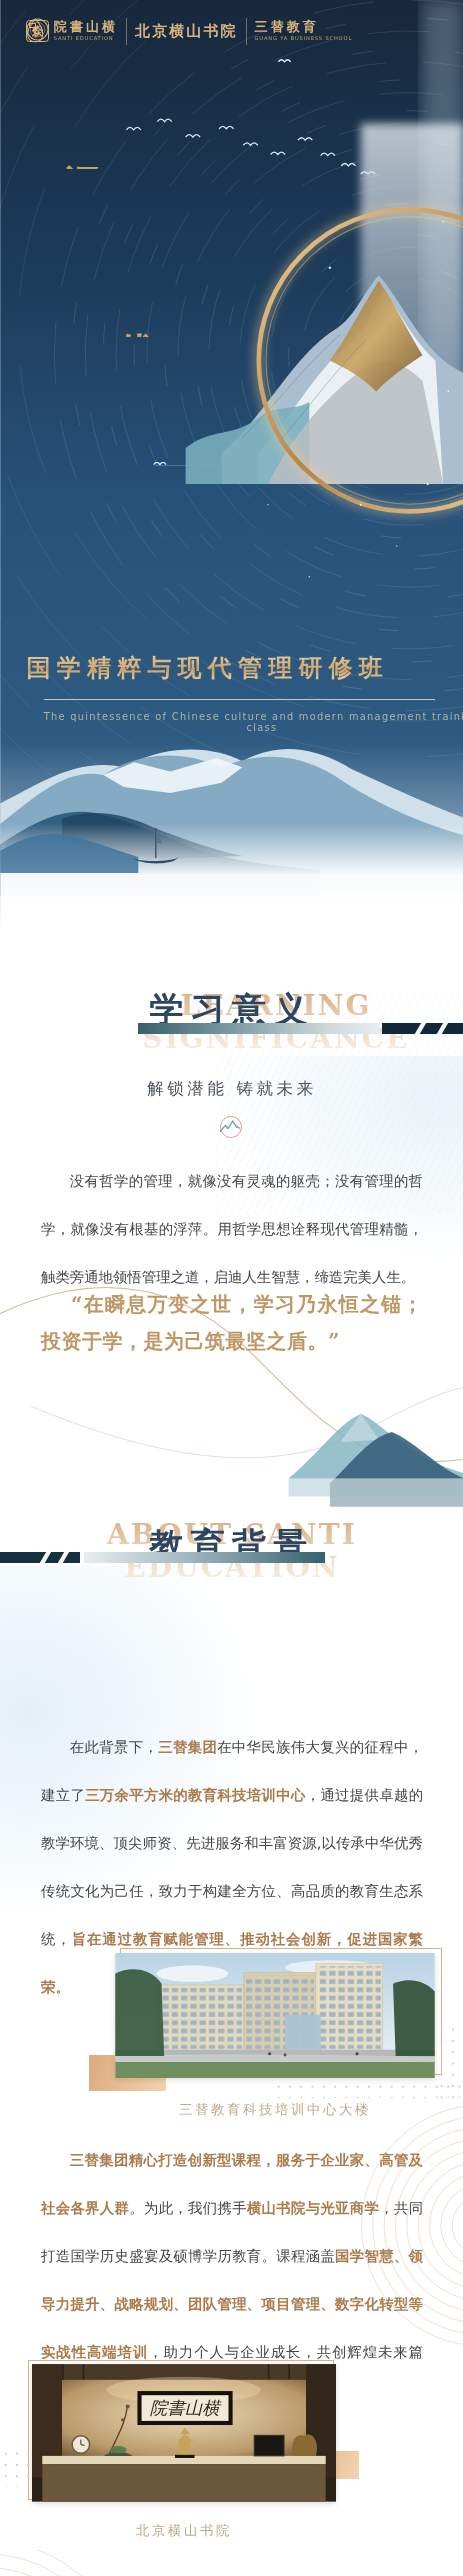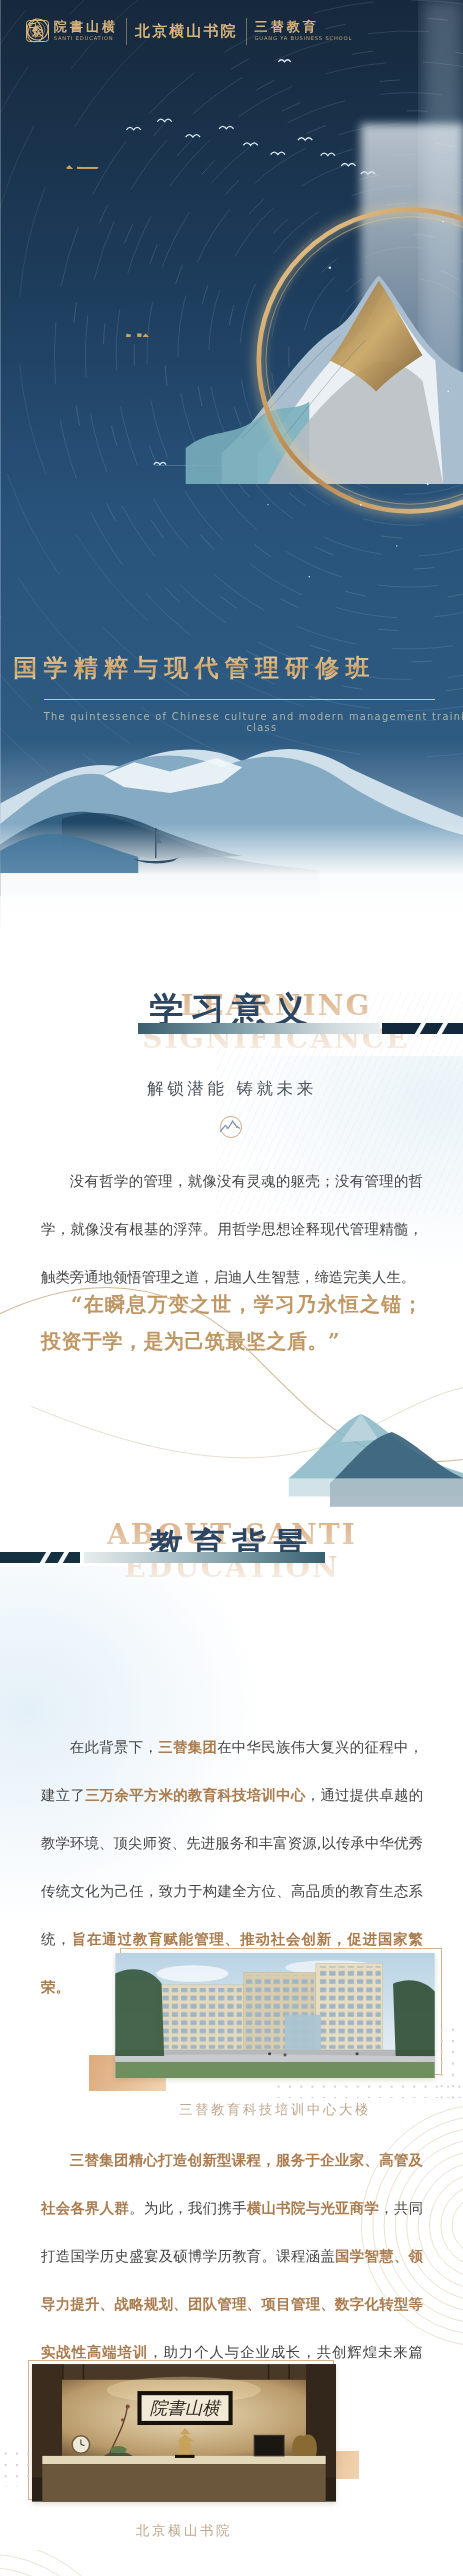--- a/index.html
+++ b/index.html
@@ -19,21 +19,21 @@
   .logo-divider{width:0.5px;height:27px;background:rgba(216,178,120,.5);}
   .icon-box{width:20.6px;height:20.6px;border:1px solid #d9b37c;border-radius:3.6px;display:flex;align-items:center;justify-content:center;
             font-size:11.3px;color:#d9b37c;font-weight:bold;position:relative;}
   .icon-box::before{content:"";position:absolute;left:2.1px;top:2.1px;width:4.6px;height:3.6px;border:0.8px solid #d9b37c;border-radius:0.5px;}
 
   .vtitle{position:absolute;writing-mode:vertical-rl;text-orientation:upright;
           font-family:"DejaVu Serif","Liberation Serif",serif;font-weight:bold;
           font-size:40px;letter-spacing:7.2px;
           background:linear-gradient(180deg,#ecd0a0,#c89b5e 40%,#f2dcae 65%,#c79a5f);
           -webkit-background-clip:text;background-clip:text;color:transparent;}
-  .hero-sub{position:absolute;left:0;top:652px;width:389px;text-align:center;
+  .hero-sub{position:absolute;left:0;top:652px;width:389px;text-align:right;
             font-family:"DejaVu Serif","Liberation Serif",serif;font-weight:bold;
             font-size:24px;letter-spacing:6.2px;
             background:linear-gradient(180deg,#eccf9e,#cda268 55%,#f0d8a8);
             -webkit-background-clip:text;background-clip:text;color:transparent;}
   .hero-divider{position:absolute;left:44px;top:699px;width:391px;height:1px;background:rgba(224,217,199,.85);}
   .hero-en{position:absolute;left:0;top:711px;width:464px;text-align:center;
            font-size:9.8px;letter-spacing:1.3px;color:#adb3a6;padding-left:30px;}
 
   
   .sec-en{position:absolute;width:464px;text-align:center;

